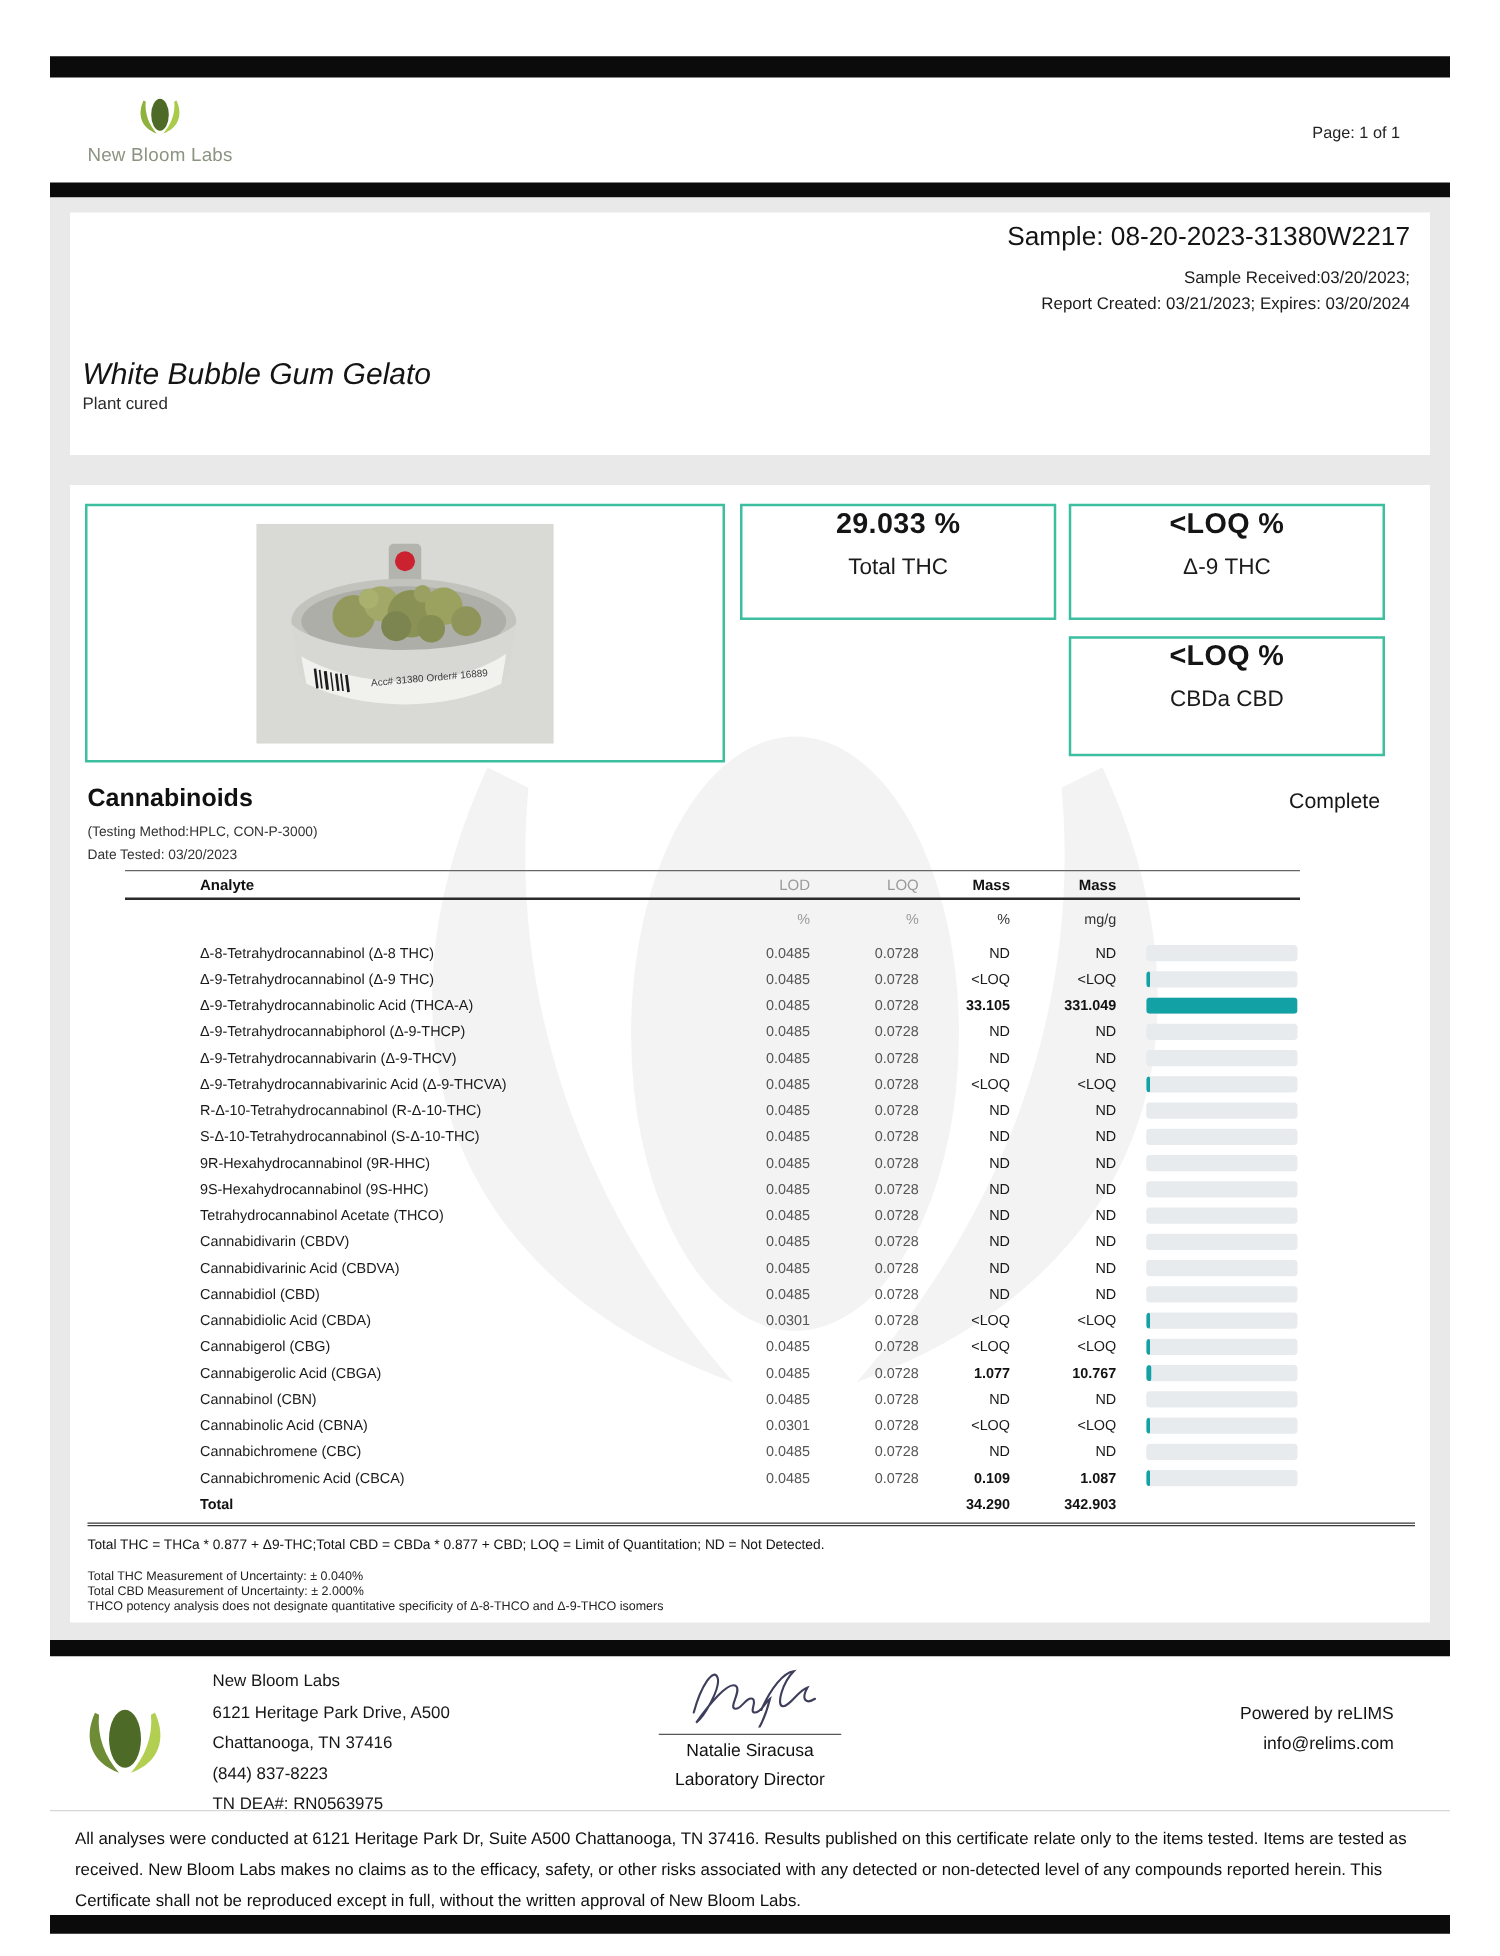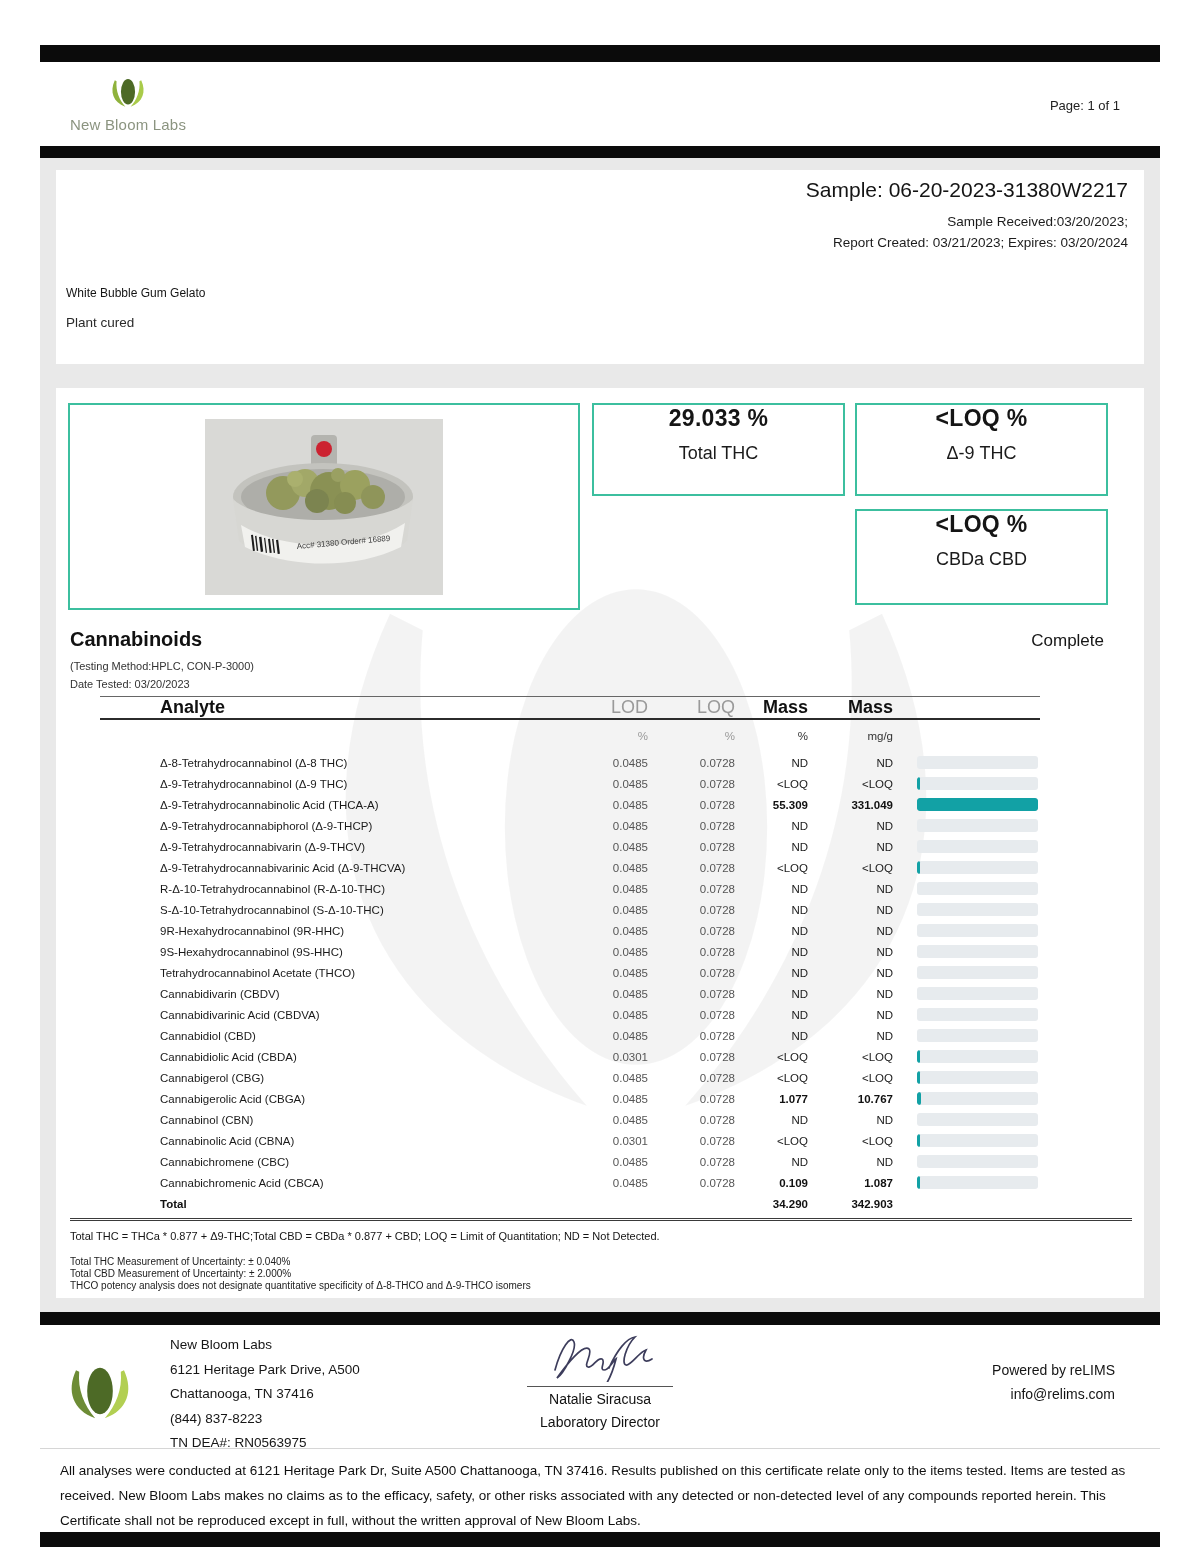--- a/index.html
+++ b/index.html
@@ -22,21 +22,21 @@
   .graybg { position:absolute; left:40px; top:158px; width:1120px; height:1154px; background:#e9e9e9; }
 
   .card { position:absolute; background:#fff; }
   .card1 { left:56px; top:170px; width:1088px; height:194px; }
   .card2 { left:56px; top:388px; width:1088px; height:910px; overflow:hidden; }
 
   
   .sample-block { position:absolute; right:16px; top:8px; text-align:right; }
   .sample-id { font-size:21px; color:#141414; margin-bottom:9px; }
   .sample-sub { font-size:13.5px; color:#1c1c1c; line-height:21px; }
-  .product-name { position:absolute; left:10px; top:116px; font-size:12px; color:#141414; }
+  .product-name { position:absolute; left:10px; top:116px; font-size:24px; color:#141414;font-style:italic; }
   .product-type { position:absolute; left:10px; top:145px; font-size:13.5px; color:#2a2a2a; }
 
   
   .watermark { position:absolute; left:170px; top:20px; width:820px; height:920px; opacity:.05; z-index:0; pointer-events:none; }
   .card2 > div { z-index:1; }
 
   
   .photo-box { position:absolute; left:12px; top:15px; width:512px; height:207px; border:2px solid var(--teal-border); background:#fff; display:flex; align-items:center; justify-content:center; }
   .photo-box svg { width:238px; height:176px; }
   .sumbox { position:absolute; width:253px; border:2px solid var(--teal-border); background:#fff; text-align:center; }
@@ -59,21 +59,21 @@
   .tunits { height:32px; }
   .trow { height:21px; }
   .ttotal { height:20px; margin-top:1px; }
   .tc { font-size:11.5px; color:#1a1a1a; }
   .c-an  { width:440px; padding-left:60px; text-align:left; }
   .c-lod { width:108px; text-align:right; color:#555; }
   .c-loq { width:87px;  text-align:right; color:#555; }
   .c-pct { width:73px;  text-align:right; }
   .c-mgg { width:85px;  text-align:right; }
   .c-bar { width:121px; margin-left:24px; }
-  .thead .tc { font-size:18px; }
+  .thead .tc { font-size:12px; }
   .thead .c-an, .thead .c-pct, .thead .c-mgg { font-weight:bold; color:#111; }
   .thead .c-lod, .thead .c-loq { color:#9a9a9a; font-weight:normal; }
   .tunits .c-lod, .tunits .c-loq { color:#9a9a9a; }
   .tunits .c-pct, .tunits .c-mgg { color:#333; }
   .b { font-weight:bold; color:#111; }
   .barbg { width:121px; height:13px; background:#e7ebee; border-radius:3px; position:relative; overflow:hidden; }
   .barfill { position:absolute; left:0; top:0; height:13px; background:var(--teal-bar); border-radius:2px; }
 
   .tbl-rule { position:absolute; left:14px; top:830px; width:1062px; border-top:3px double #3a3a3a; }
   .fn1 { position:absolute; left:14px; top:842px; font-size:11px; color:#141414; }
@@ -106,21 +106,21 @@
     </svg>
     <div class="brand-name">New Bloom Labs</div>
   </div>
   <div class="page-num">Page: 1 of 1</div>
 
   <div class="bar bar-mid"></div>
   <div class="graybg"></div>
 
   <div class="card card1">
     <div class="sample-block">
-      <div class="sample-id">Sample: 06-20-2023-31380W2217</div>
+      <div class="sample-id">Sample: 08-20-2023-31380W2217</div>
       <div class="sample-sub">Sample Received:03/20/2023;</div>
       <div class="sample-sub">Report Created: 03/21/2023; Expires: 03/20/2024</div>
     </div>
     <div class="product-name">White Bubble Gum Gelato</div>
     <div class="product-type">Plant cured</div>
   </div>
 
   <div class="card card2">
 
     <svg class="watermark" viewBox="0 0 100 90">
@@ -217,21 +217,21 @@
             <div class="tc c-bar">
               <div class="barbg">
                 <div class="barfill" style="width: 3px;"></div>
               </div>
             </div>
           </div>
           <div class="trow">
             <div class="tc c-an">Δ-9-Tetrahydrocannabinolic Acid (THCA-A)</div>
             <div class="tc c-lod">0.0485</div>
             <div class="tc c-loq">0.0728</div>
-            <div class="tc c-pct b">55.309</div>
+            <div class="tc c-pct b">33.105</div>
             <div class="tc c-mgg b">331.049</div>
             <div class="tc c-bar">
               <div class="barbg">
                 <div class="barfill" style="width: 121px;"></div>
               </div>
             </div>
           </div>
           <div class="trow">
             <div class="tc c-an">Δ-9-Tetrahydrocannabiphorol (Δ-9-THCP)</div>
             <div class="tc c-lod">0.0485</div>

